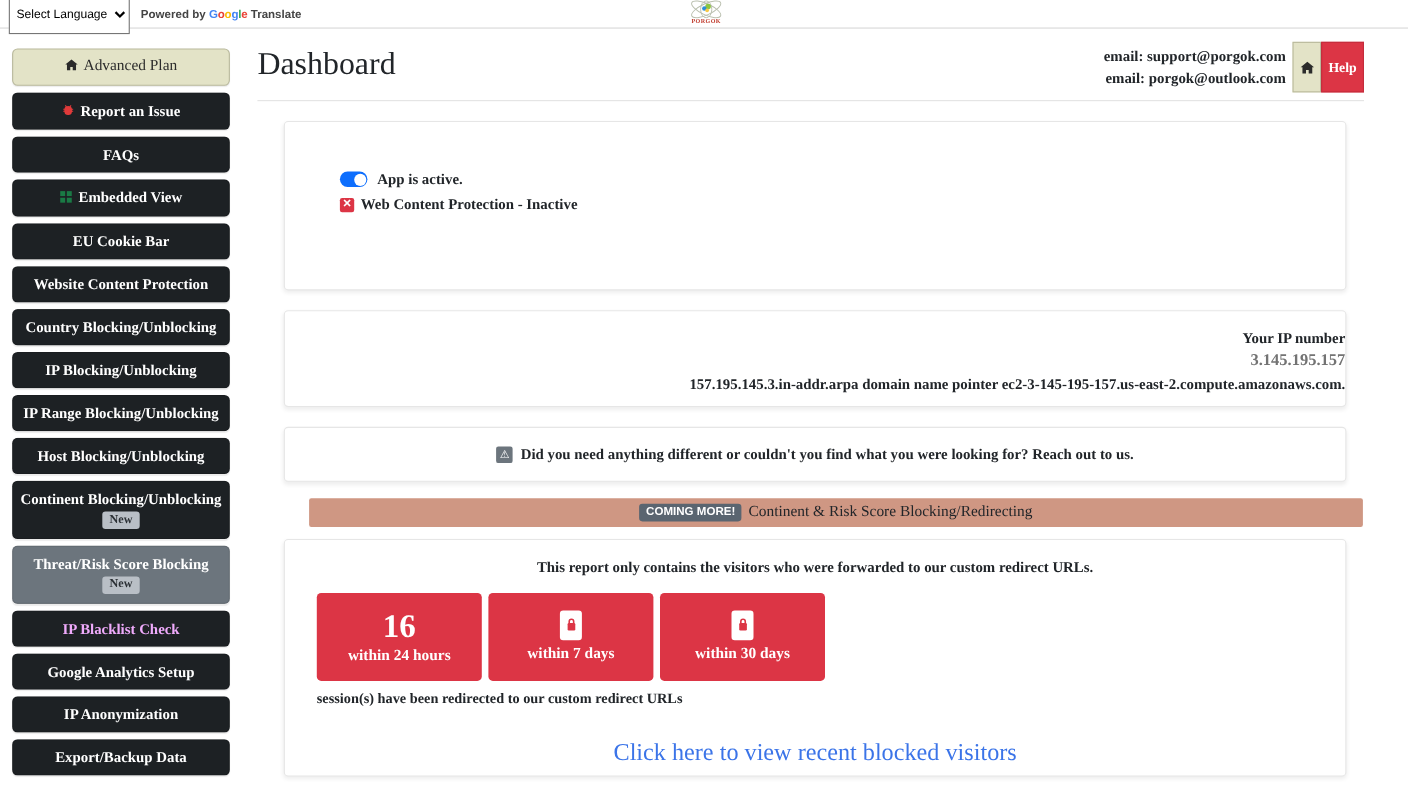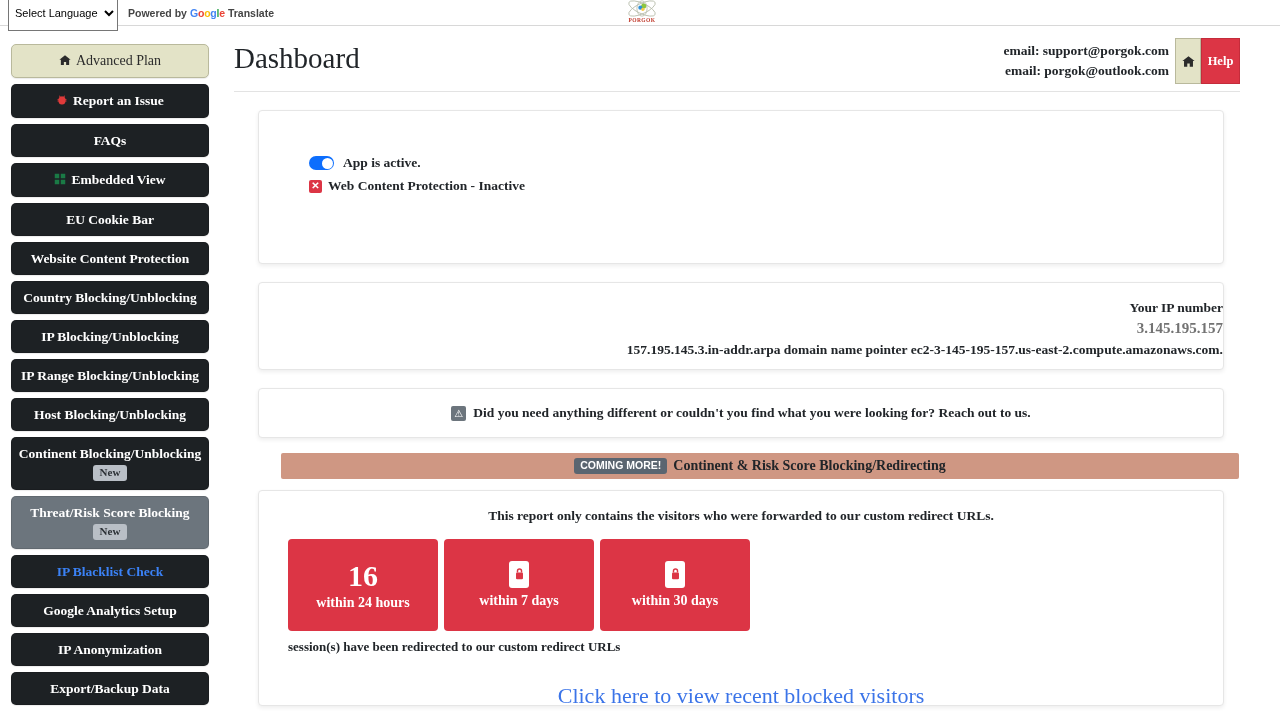--- a/index.html
+++ b/index.html
@@ -101,21 +101,21 @@
     margin-top: 4px;
     background: #b9bfc6;
     color: #2b3035;
     font-family: "Liberation Serif", serif;
     font-size: 11px; font-weight: bold;
     padding: 1px 7px 2px 7px;
     border-radius: 3px;
     line-height: 13px;
   }
   .ico { margin-right: 5px; display: inline-block; vertical-align: -1px; }
-  .link-red { color: #3b82f6; margin-top: 12px; }
+  .link-red { color: #f0abfc; margin-top: 12px; }
 
   
   #main {
     position: absolute; top: 26px; left: 220px;
     width: 1060px; height: 694px;
     background: #ffffff;
     padding: 0 40px 0 14px;
     overflow: hidden;
   }
   #page-head {
@@ -215,30 +215,30 @@
     display: flex; align-items: center; justify-content: center;
     border-radius: 2px;
   }
   .pill-coming {
     background: #5a6570; color: #ffffff;
     font-family: "Liberation Sans", sans-serif;
     font-size: 10.5px; font-weight: bold;
     padding: 2px 6px 3px 6px; border-radius: 3px;
     margin-right: 6px; line-height: 11px;
   }
-  #banner-coming .btxt { font-size: 14px; font-weight: bold; color: #212529; }
+  #banner-coming .btxt { font-size: 14px; font-weight: normal; color: #212529; }
 
   #card-report { height: 216px; margin-top: 11px; padding-top: 16px; }
   .report-note {
     text-align: center; font-size: 13.5px; font-weight: bold;
     color: #212529; line-height: 18px;
   }
   .stat-row { display: flex; margin: 14px 0 0 29px; }
   .stat-box {
-    width: 150px; height: 92px;
+    width: 150px; height: 80px;
     background: #dc3545;
     border-radius: 4px;
     margin-right: 6px;
     display: flex; flex-direction: column;
     align-items: center; justify-content: center;
     color: #ffffff; cursor: pointer;
   }
   .stat-box .num {
     font-size: 30px; font-weight: bold; line-height: 36px;
     font-family: "Liberation Serif", serif;

